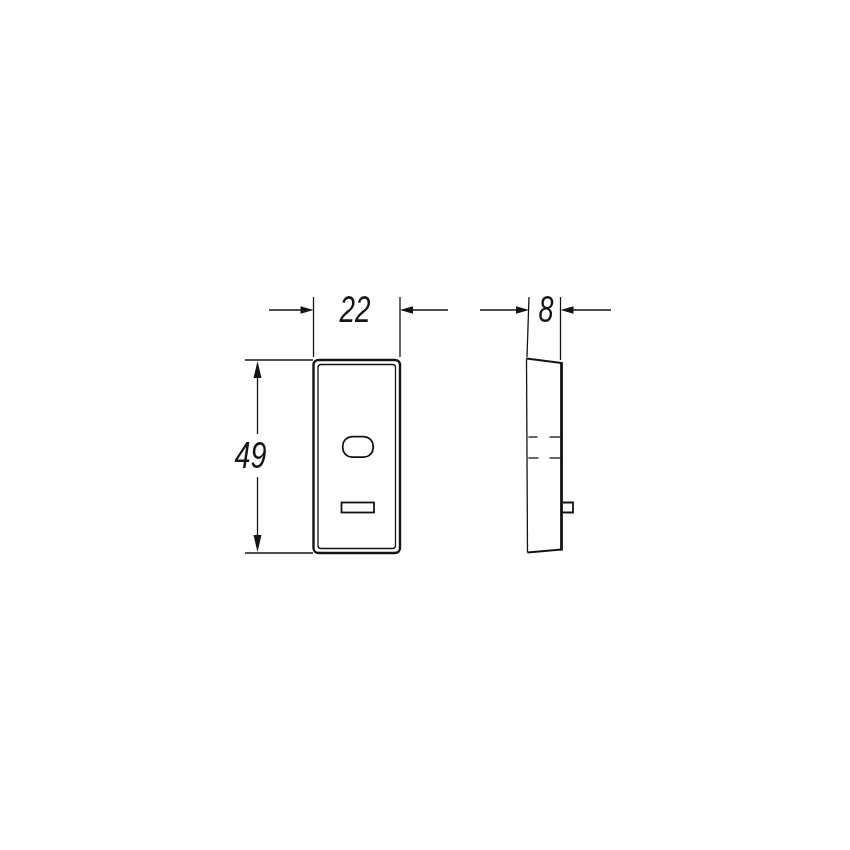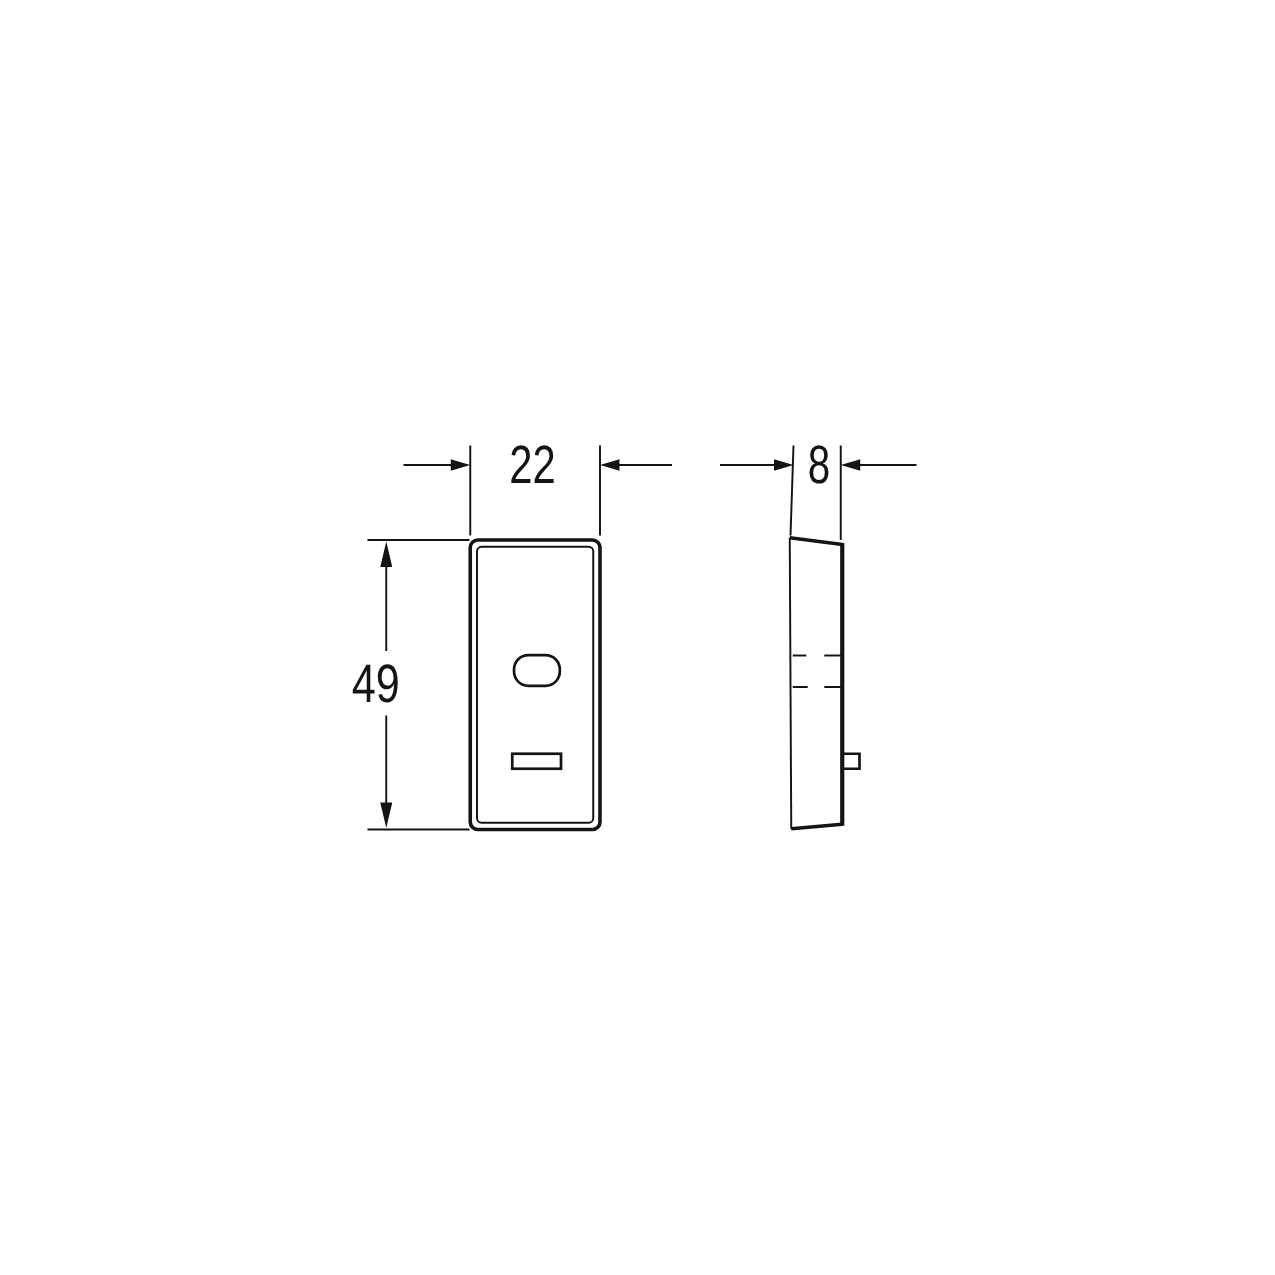--- a/index.html
+++ b/index.html
@@ -8,20 +8,21 @@
     width: 850px;
     height: 850px;
     background: var(--bg, #ffffff);
     overflow: hidden;
   }
   .stage {
     position: relative;
     width: 816px;
     height: 850px;
     background: var(--bg, #ffffff);
+    font-style: italic;
   }
   svg { display: block; }
   .ln {
     stroke: var(--line, #141414);
     fill: none;
     stroke-linecap: butt;
   }
   .fill-body {
     fill: var(--bg, #ffffff);
     stroke: none;

